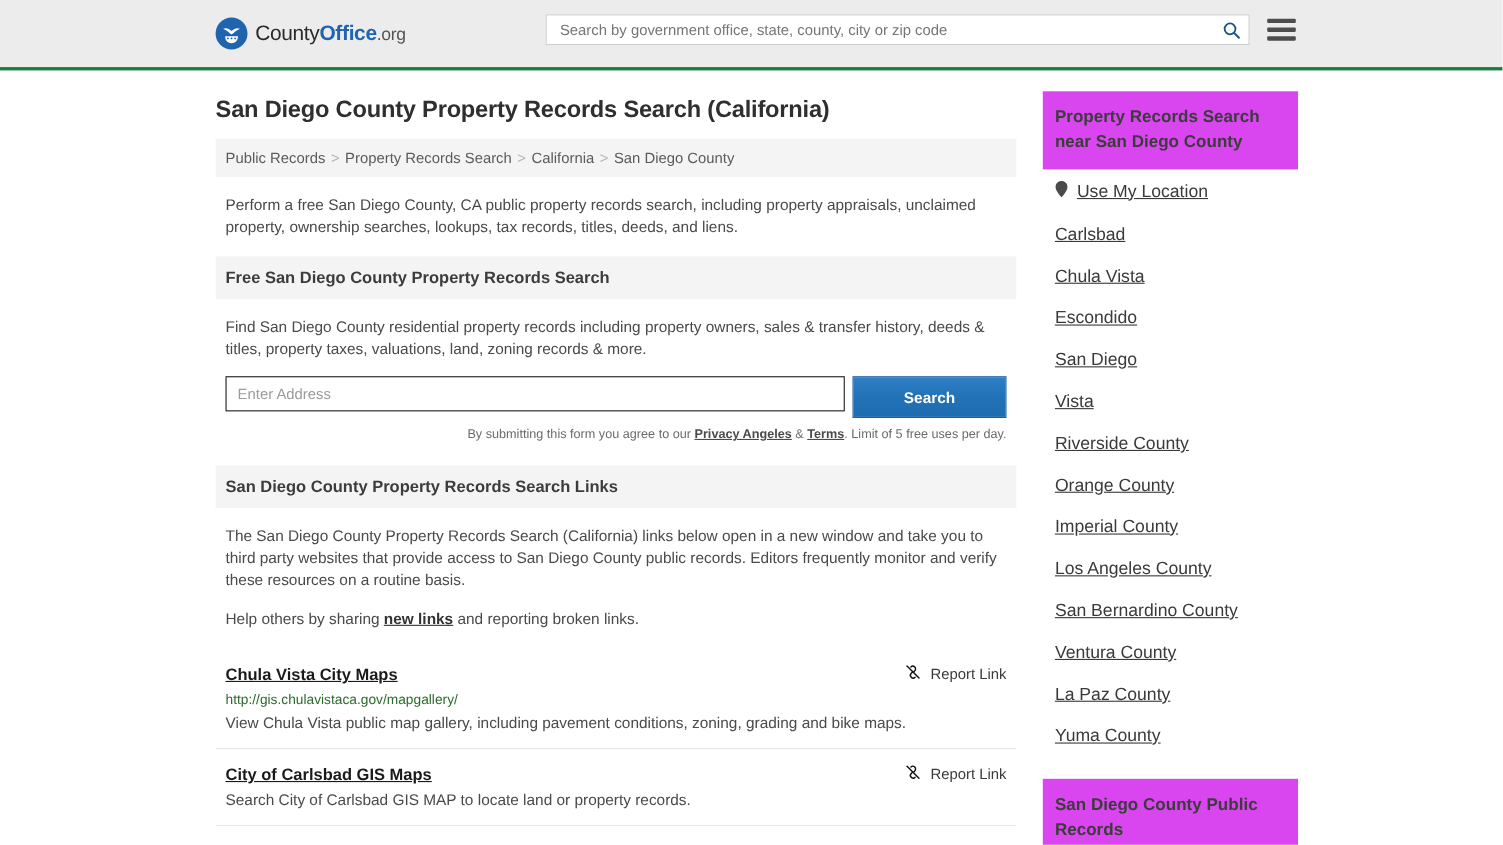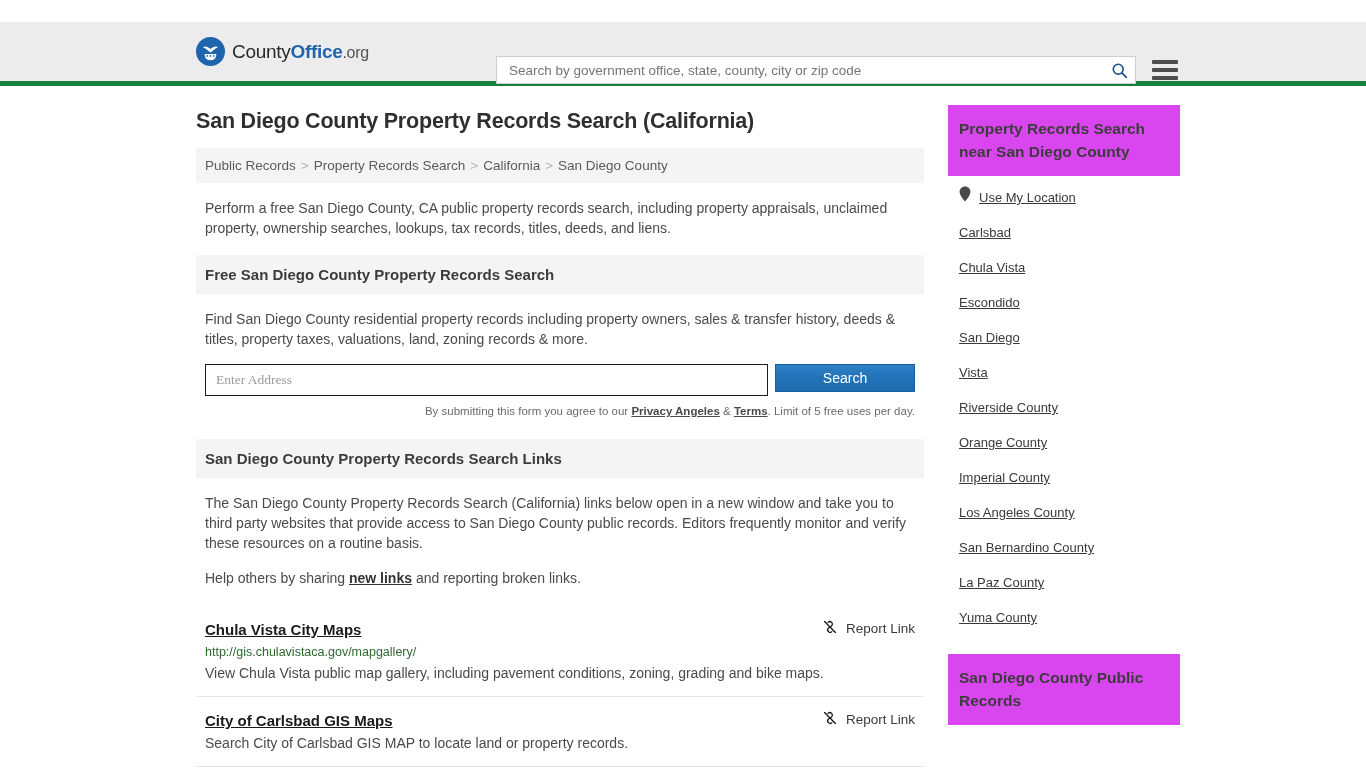--- a/index.html
+++ b/index.html
@@ -12,25 +12,24 @@
     overflow: hidden;
     background: #ffffff;
     font-family: "Liberation Sans", sans-serif;
     color: #333333;
   }
 
   
   .site-header {
     height: 64px;
     background: #ececec;
-    border-bottom: 5px solid #15803d;
+    border-bottom: 3px solid #15803d;
     display: flex;
     align-items: center;
     position: relative;
-    margin-top: 22px;
   }
   .logo-wrap {
     display: flex;
     align-items: center;
     margin-left: 196px;
     gap: 7px;
     text-decoration: none;
   }
   .logo-mark {
     width: 29px;
@@ -48,21 +47,21 @@
     letter-spacing: -0.3px;
     white-space: nowrap;
   }
   .logo-text .t-county { color: #2b2b2b; }
   .logo-text .t-office { color: #1f64ad; font-weight: bold; }
   .logo-text .t-org { color: #555; font-size: 16px; }
 
   .search-area {
     position: absolute;
     left: 496px;
-    top: 34px;
+    top: 13px;
     display: flex;
     align-items: center;
   }
   .search-box {
     width: 640px;
     height: 28px;
     background: #ffffff;
     border: 1px solid #cfcfcf;
     display: flex;
     align-items: center;
@@ -157,35 +156,35 @@
     display: flex;
     margin: 0 9px 0 9px;
     gap: 7px;
     align-items: stretch;
   }
   .addr-input {
     flex: 1;
     height: 32px;
     border: 1px solid #1c1c1c;
     padding: 0 10px;
-    font-family: Liberation Serif, serif;
+    font-family: Liberation Sans, sans-serif;
     font-size: 13.5px;
     color: #333;
     outline: none;
   }
   .addr-input::placeholder { color: #9b9b9b; }
   .search-btn {
     width: 140px;
-    height: 28px;
+    height: 38px;
     background: linear-gradient(to bottom, #2f7fc6 0%, #2272b8 50%, #1f6cb0 100%);
     border: 1px solid #1a5e9c;
     color: #ffffff;
     font-family: "Liberation Sans", sans-serif;
     font-size: 14px;
-    font-weight: normal;
+    font-weight: bold;
     cursor: pointer;
   }
   .disclaimer {
     text-align: right;
     font-size: 11.5px;
     color: #6b6b6b;
     margin: 9px 9px 0 9px;
   }
   .disclaimer a { color: #4a4a4a; text-decoration: underline; font-weight: bold; }
 
@@ -236,24 +235,24 @@
     background: #d946ef;
     padding: 12px 11px 13px 11px;
     font-size: 15.5px;
     font-weight: bold;
     color: #3c3c3c;
     line-height: 23px;
   }
   .side-links { padding: 0 11px; }
   .side-link {
     display: flex;
-    align-items: flex-end;
+    align-items: center;
     gap: 8px;
     padding: 10px 0 10px 0;
-    font-size: 13px;
+    font-size: 16px;
     color: #3a3a3a;
   }
   .side-link .lbl {
     text-decoration: underline;
     cursor: pointer;
     color: #3a3a3a;
   }
   .side-head.second { margin-top: 19px; }
 </style>
 </head>
@@ -405,20 +404,23 @@
       <div class="side-link">
         <span class="lbl">Imperial County</span>
       </div>
       <div class="side-link">
         <span class="lbl">Los Angeles County</span>
       </div>
       <div class="side-link">
         <span class="lbl">San Bernardino County</span>
       </div>
       <div class="side-link">
+        <span class="lbl">Ventura County</span>
+      </div>
+      <div class="side-link">
         <span class="lbl">La Paz County</span>
       </div>
       <div class="side-link">
         <span class="lbl">Yuma County</span>
       </div>
     </div>
 
     <div class="side-head second">San Diego County Public Records</div>
   </div>
 </div>

